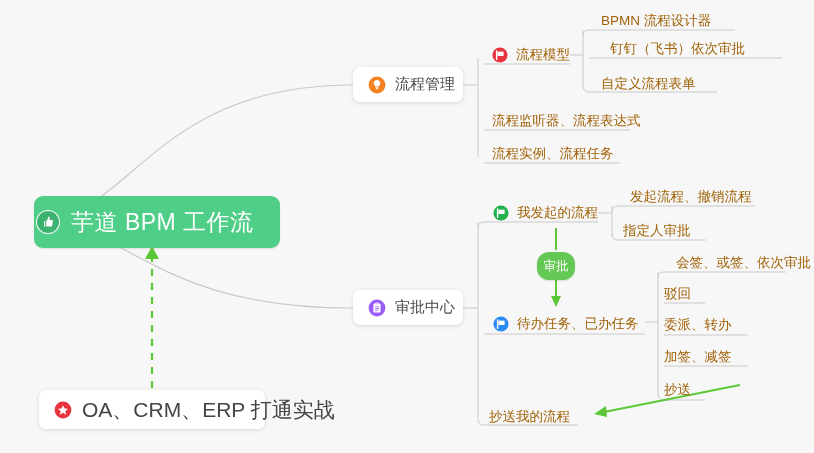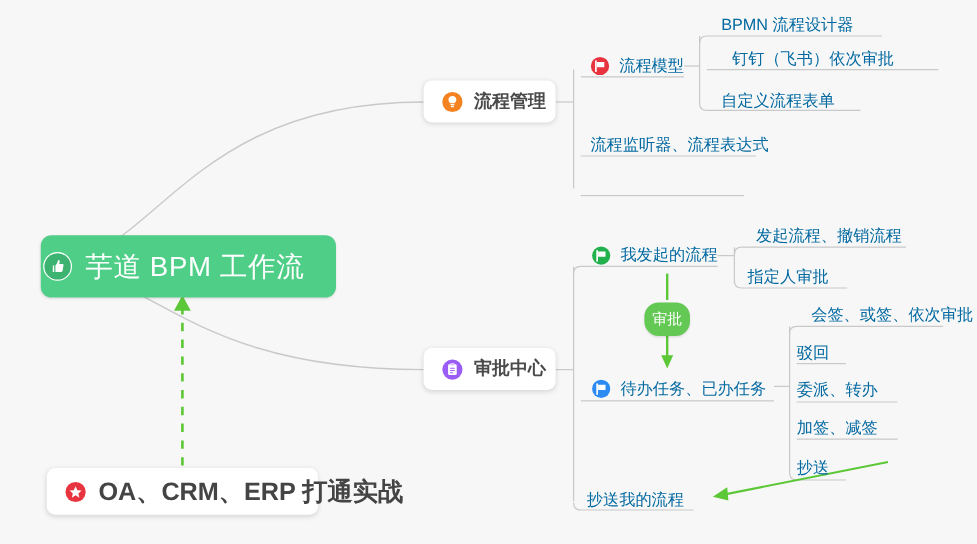--- a/index.html
+++ b/index.html
@@ -37,32 +37,32 @@
 
   
   .card{
     background:#ffffff;
     border-radius:7px;
     box-shadow:0 1px 4px rgba(0,0,0,.13);
     padding:0 15px;
     font-size:15px;
     color:#4a4a4a;
   }
-  .card .label{margin-left:9px;font-weight:bold;}
+  .card .label{margin-left:9px;}
 
   .lvl1-proc{left:353px;top:67px;width:110px;height:35px;}
   .lvl1-appr{left:353px;top:290px;width:110px;height:35px;}
   .bottom-card{left:39px;top:390px;width:226px;height:39px;font-size:21px;color:#444;}
   .bottom-card .label{margin-left:10px;}
 
   
   .leaf{
     position:absolute;
     font-size:13.5px;
-    color:#0369a1;
+    color:#a16207;
     white-space:nowrap;
     line-height:1;
   }
 
   
   .leaf.with-icon{display:flex;align-items:center;}
   .leaf.with-icon .label{margin-left:8px;}
 
   
   .badge{
@@ -196,20 +196,23 @@
   <div class="leaf" style="left:610px;top:42px;">
     <span>钉钉（飞书）依次审批</span>
   </div>
   <div class="leaf" style="left:601px;top:77px;">
     <span>自定义流程表单</span>
   </div>
 
   <div class="leaf" style="left:492px;top:114px;">
     <span>流程监听器、流程表达式</span>
   </div>
+  <div class="leaf" style="left:492px;top:147px;">
+    <span>流程实例、流程任务</span>
+  </div>
 
   <div class="node card lvl1-appr">
     <span class="ic ic-18">
       <svg width="18" height="18" viewBox="0 0 18 18">
         <circle cx="9" cy="9" r="8.4" fill="#9b5cf6"></circle>
         <rect x="5.4" y="4.6" width="7.2" height="9.0" rx="1.1" fill="#ffffff"></rect>
         <rect x="7.3" y="3.5" width="3.4" height="2.0" rx="0.7" fill="#ffffff"></rect>
         <rect x="7.3" y="3.5" width="3.4" height="2.0" rx="0.7" fill="#9b5cf6" opacity="0.35"></rect>
         <rect x="6.9" y="7.4" width="4.2" height="0.85" rx="0.4" fill="#9b5cf6"></rect>
         <rect x="6.9" y="9.3" width="4.2" height="0.85" rx="0.4" fill="#9b5cf6"></rect>

